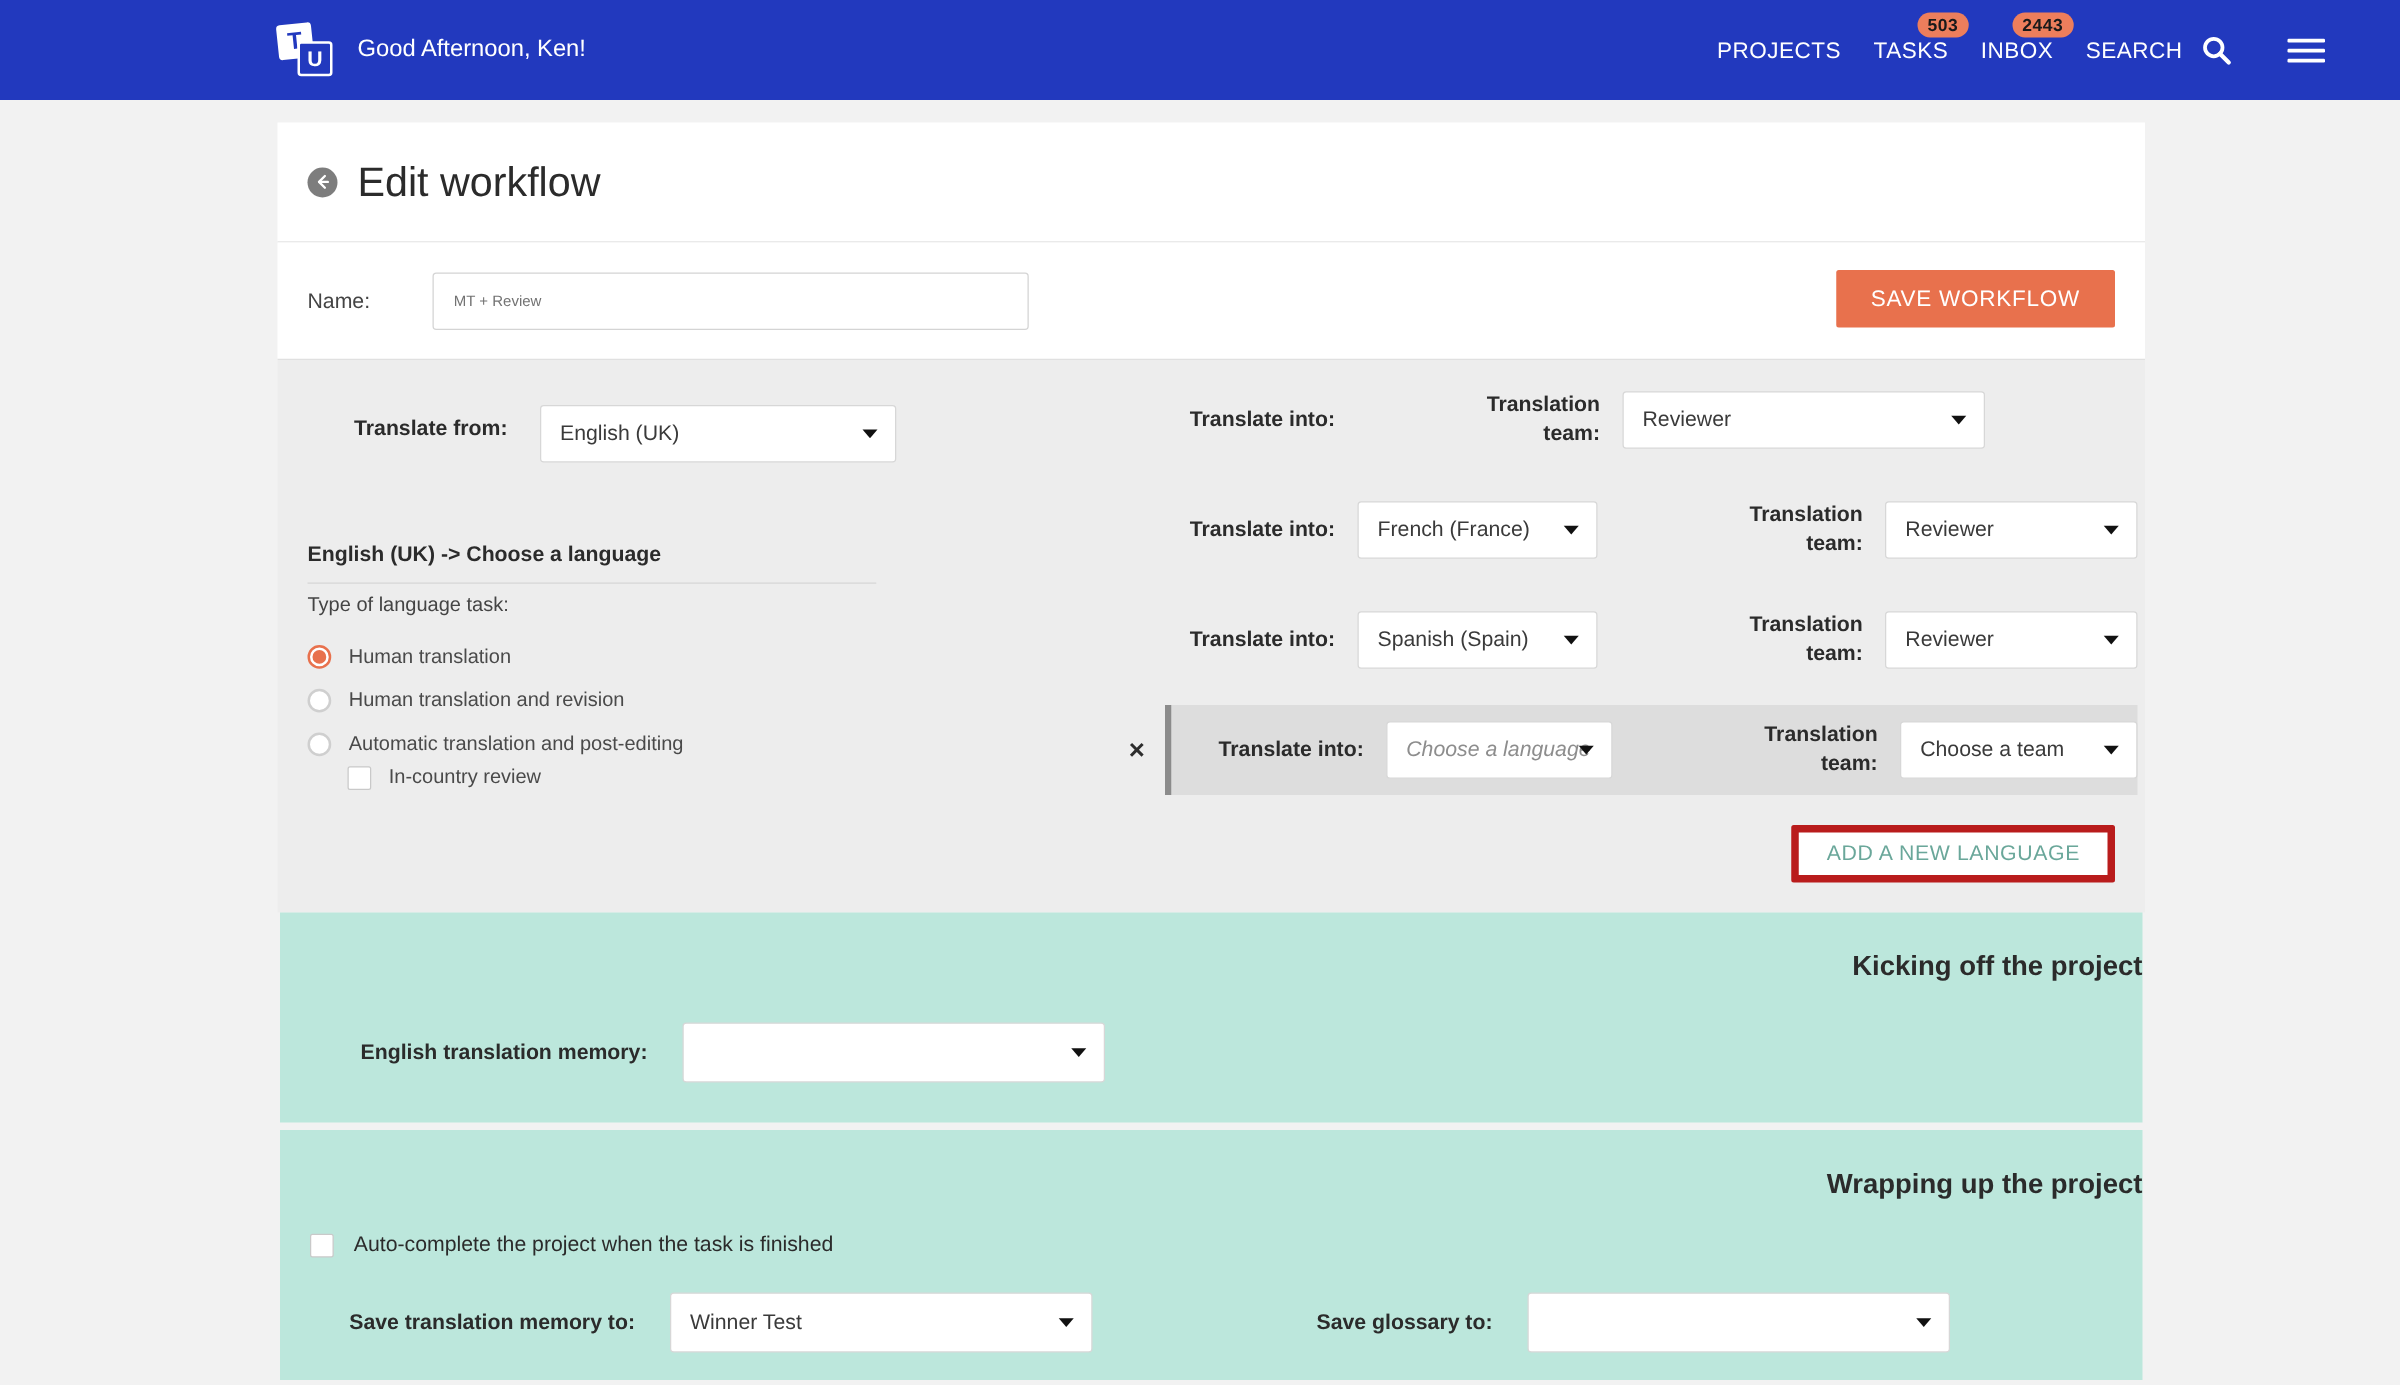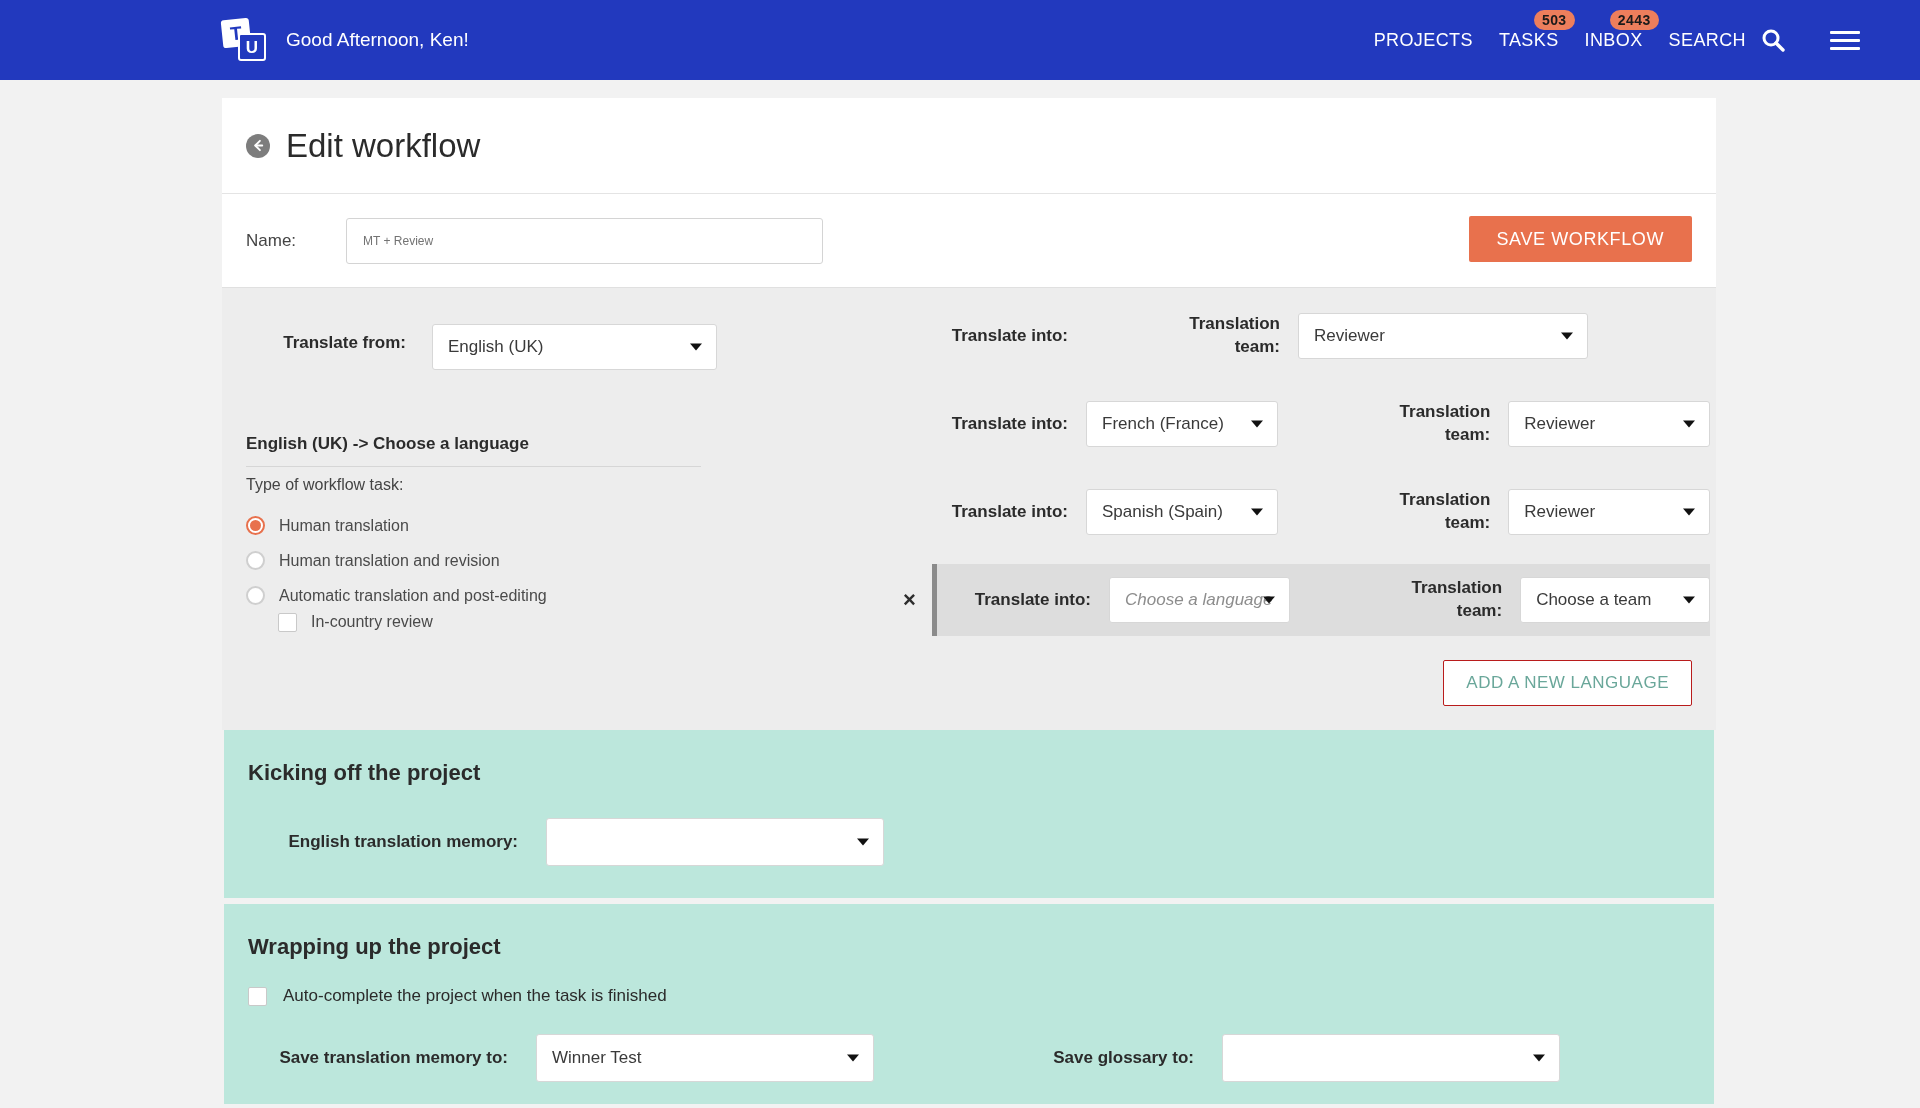--- a/index.html
+++ b/index.html
@@ -380,21 +380,21 @@
   .sel-w275 { width: 275px; margin-left: 18px; }
   .sel-w290 { width: 290px; margin-left: 18px; }
 
   .addlang-wrap {
     position: absolute;
     right: 24px;
     bottom: 24px;
   }
   .add-lang-btn {
     background: #ffffff;
-    border: 1px solid #b91c1c;
+    border: 6px solid #b91c1c;
     color: #6aa79a;
     font-size: 17px;
     letter-spacing: 0.5px;
     height: 46px;
     padding: 0 22px;
     border-radius: 2px;
     cursor: pointer;
     font-family: "Liberation Sans", sans-serif;
   }
 
@@ -406,20 +406,21 @@
     position: relative;
   }
   .mint-kick { height: 168px; padding: 30px 0 0 24px; }
   .mint-wrap { height: 200px; padding: 30px 0 0 24px; }
   .mint-gap { height: 6px; background: #f2f2f2; }
 
   .section-title {
     font-size: 22px;
     font-weight: bold;
     color: #2b2b2b;
+    text-align: right;
   }
   .mint-row {
     display: flex;
     align-items: center;
     margin-top: 32px;
   }
   .mint-label {
     font-size: 17px;
     font-weight: bold;
     color: #2b2b2b;
@@ -518,21 +519,21 @@
     <div class="lang-section">
 
       <div class="lang-left">
         <div class="label-tf">Translate from:</div>
         <div class="sel sel-w285 sel-from">
           <span>English (UK)</span>
           <span class="caret"></span>
         </div>
 
         <div class="sub-head">English (UK) -&gt; Choose a language</div>
-        <div class="task-label">Type of workflow task:</div>
+        <div class="task-label">Type of language task:</div>
 
         <div class="radio-list">
           <div class="radio-row">
             <span class="radio on"></span>
             <span class="radio-label">Human translation</span>
           </div>
           <div class="radio-row">
             <span class="radio"></span>
             <span class="radio-label">Human translation and revision</span>
           </div>

